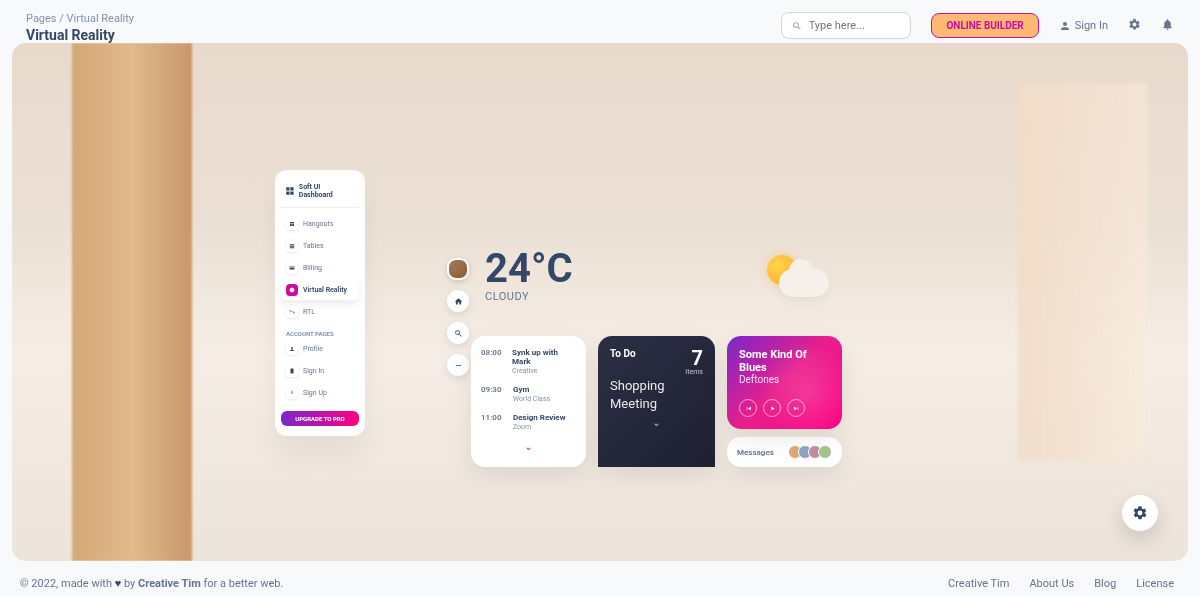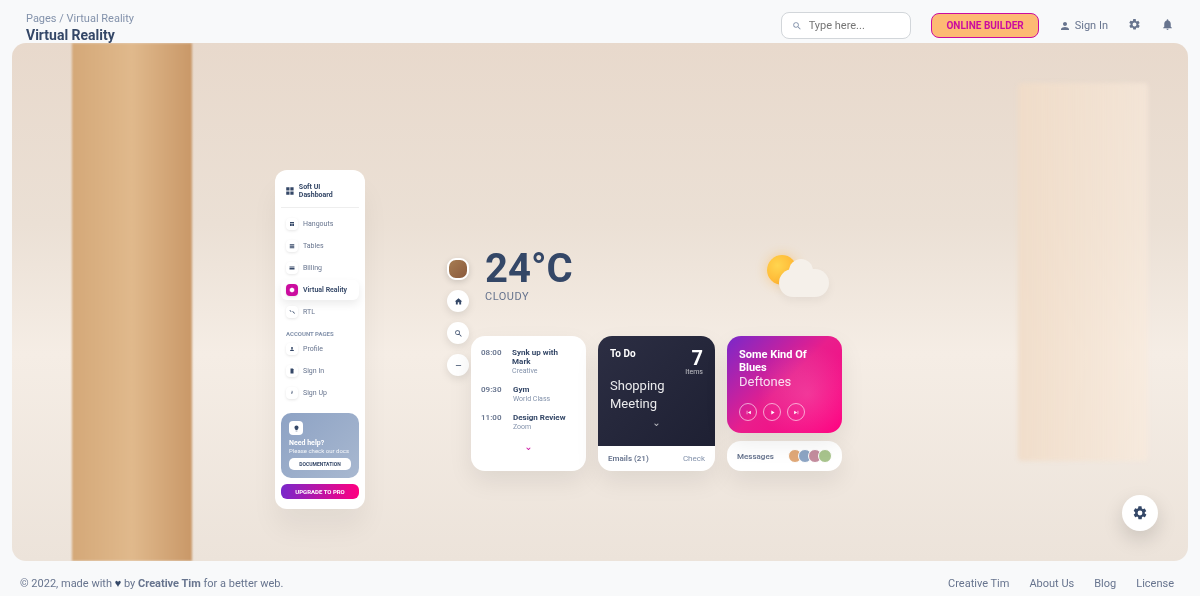--- a/index.html
+++ b/index.html
@@ -72,21 +72,21 @@
 .todo-list { font-size: 13px; margin-top: 18px; color: rgba(255,255,255,0.9); line-height: 1.4; }
 .todo-chev { text-align: center; color: rgba(255,255,255,0.7); font-size: 10px; margin-top: 4px; cursor: pointer; }
 .emails-bar { background: #fff; border-radius: 0 0 14px 14px; padding: 8px 10px; display: flex; justify-content: space-between; font-size: 8px; color: #67748e; }
 .emails-count { font-weight: 600; }
 .check-link { color: #8392ab; cursor: pointer; }
 
 .music-col { width: 115px; display: flex; flex-direction: column; gap: 8px; }
 .music-card { background: linear-gradient(135deg, #7928ca 0%, #e91e8c 50%, #ff0080 100%); border-radius: 14px; padding: 12px; color: #fff; position: relative; overflow: hidden; }
 .music-card::after { content: ""; position: absolute; inset: 0; background: radial-gradient(circle at 70% 60%, rgba(255,255,255,0.15), transparent 50%); }
 .music-title { font-size: 11px; font-weight: 700; position: relative; z-index: 1; }
-.music-artist { font-size: 13px; opacity: 0.85; position: relative; z-index: 1; }
+.music-artist { font-size: 10px; opacity: 0.85; position: relative; z-index: 1; }
 .music-controls { display: flex; gap: 6px; margin-top: 14px; position: relative; z-index: 1; }
 .ctrl-btn { width: 18px; height: 18px; border: 1px solid rgba(255,255,255,0.6); border-radius: 50%; display: flex; align-items: center; justify-content: center; cursor: pointer; }
 .ctrl-btn svg { width: 7px; height: 7px; fill: #fff; }
 .messages-card { background: #fff; border-radius: 14px; padding: 8px 10px; display: flex; align-items: center; justify-content: space-between; }
 .messages-label { font-size: 8px; color: #67748e; font-weight: 600; }
 .avatars { display: flex; }
 .avatars .av { width: 14px; height: 14px; border-radius: 50%; border: 1.5px solid #fff; margin-left: -4px; }
 .av1 { background: #e0a878; } .av2 { background: #8da5c4; } .av3 { background: #c48d9e; } .av4 { background: #a8c48d; }
 
 .footer-text { position: absolute; left: 20px; bottom: 6px; font-size: 11px; color: #67748e; }
@@ -198,30 +198,20 @@
         <span>Sign In</span>
       </div>
     <div class="nav-item">
         <div class="nav-icon">
           <svg viewBox="0 0 24 24">
             <path d="M12 2c3 3 3 8 0 14l-4-4c6-3 1-7 4-10z"></path>
           </svg>
         </div>
         <span>Sign Up</span>
       </div>
-    <div class="help-card">
-      <div class="help-icon">
-          <svg viewBox="0 0 24 24">
-            <path d="M9 21h6v-1H9v1zm3-19C8 2 5 5 5 9c0 2 1 4 3 5v3h8v-3c2-1 3-3 3-5 0-4-3-7-7-7z"></path>
-          </svg>
-        </div>
-      <div class="help-title">Need help?</div>
-      <div class="help-sub">Please check our docs</div>
-      <button class="doc-btn">DOCUMENTATION</button>
-    </div>
     <button class="upgrade-btn">UPGRADE TO PRO</button>
   </div>
 
   <div class="mini-nav">
     <div class="avatar"></div>
     <div class="mini-btn">
         <svg viewBox="0 0 24 24">
           <path d="M10 20v-6h4v6h5v-8h3L12 3 2 12h3v8z"></path>
         </svg>
       </div>
@@ -275,24 +265,20 @@
     <div class="card todo-card">
       <div class="todo-top">
         <div class="todo-title">To Do</div>
         <div class="todo-count">7</div>
         <div class="todo-items-label">Items</div>
         <div class="todo-list">
           <div>Shopping</div>
           <div>Meeting</div>
         </div>
         <div class="todo-chev">⌄</div>
-      </div>
-      <div class="emails-bar">
-        <span class="emails-count">Emails (21)</span>
-        <span class="check-link">Check</span>
       </div>
     </div>
 
     <div class="music-col">
       <div class="card music-card">
         <div class="music-title">Some Kind Of Blues</div>
         <div class="music-artist">Deftones</div>
         <div class="music-controls">
           <div class="ctrl-btn">
               <svg viewBox="0 0 24 24">

